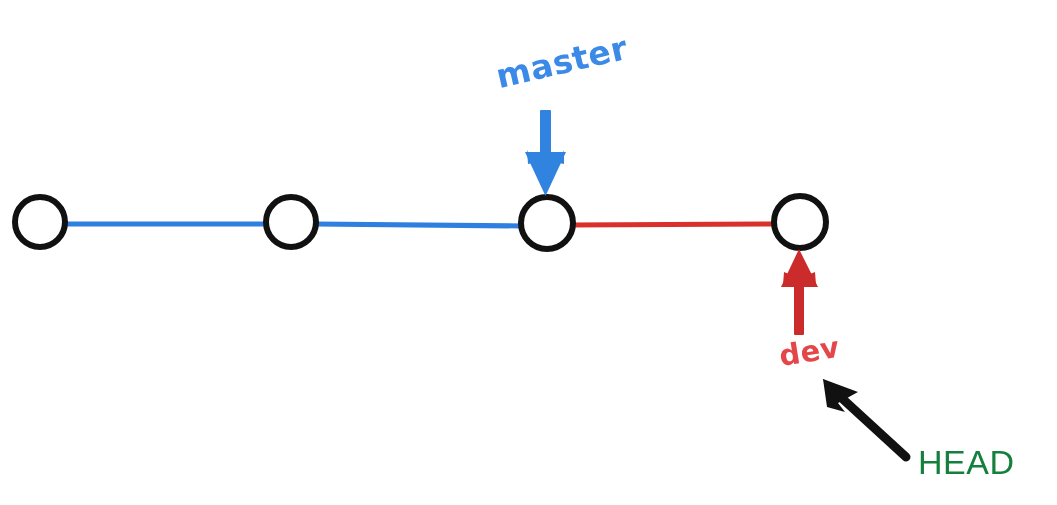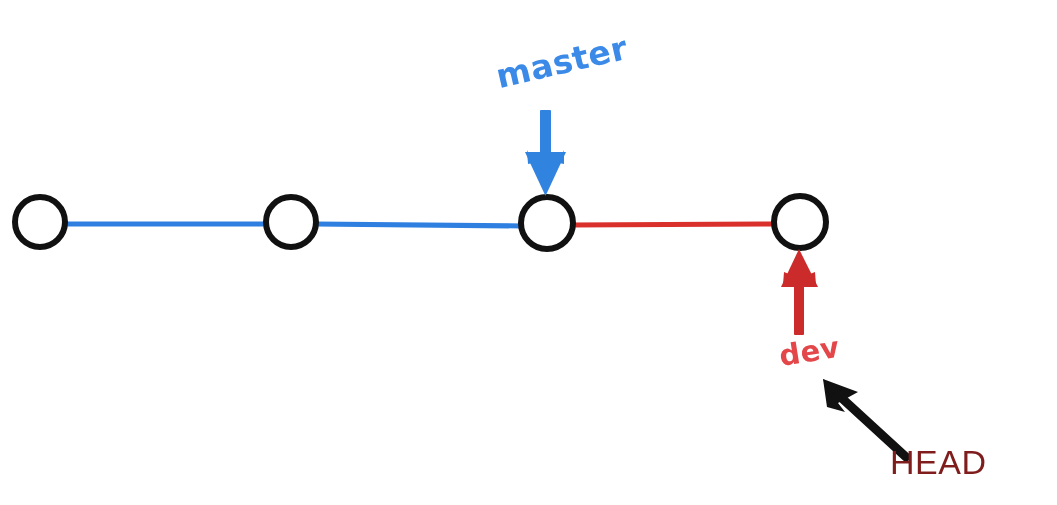--- a/index.html
+++ b/index.html
@@ -47,27 +47,27 @@
     top: 339px;
     font-family: "DejaVu Sans", sans-serif;
     font-size: 29px;
     font-weight: 700;
     letter-spacing: 0.5px;
     color: #E3474A;
     transform: rotate(-9deg);
     transform-origin: left bottom;
   }
   .label-head {
-    left: 890px;
+    left: 918px;
     top: 443px;
     font-family: "Liberation Sans", sans-serif;
     font-size: 34px;
     font-weight: 400;
     letter-spacing: 0.5px;
-    color: #7f1d1d;
+    color: #15803d;
   }
 </style>
 </head>
 <body>
 
 <div id="canvas">
 
   <svg id="diagram-svg" viewBox="0 0 1057 505">
 
     <g>

